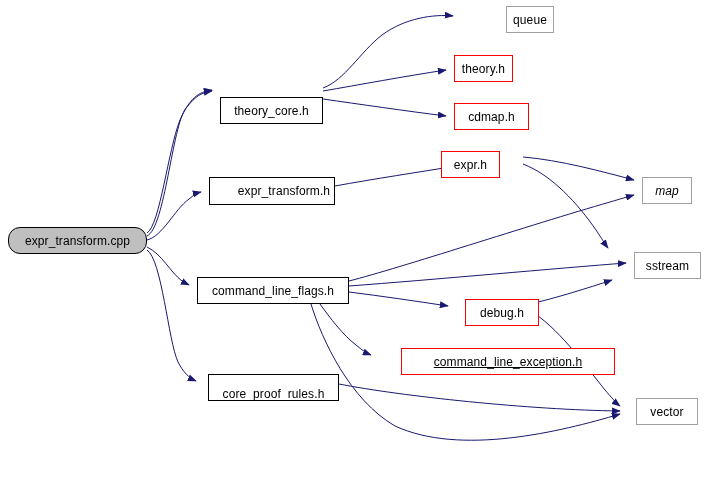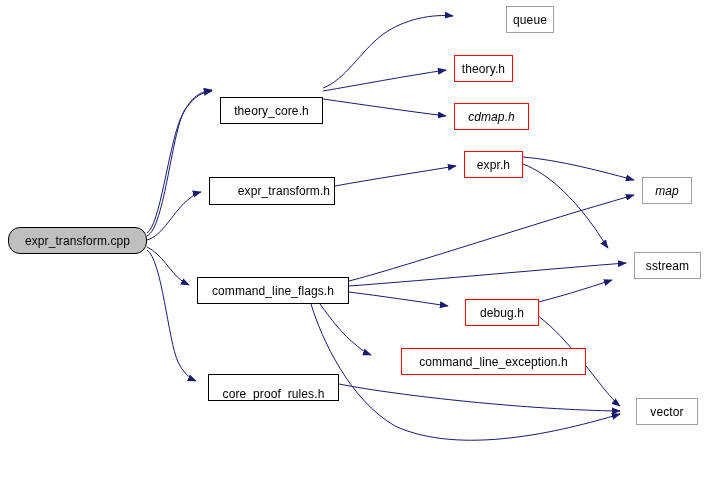--- a/index.html
+++ b/index.html
@@ -92,42 +92,42 @@
       </div>
       <div class="graph-node " style="left: 220px; top: 97px; width: 103px; height: 27px;">
         <span class="node-label">theory_core.h</span>
       </div>
       <div class="graph-node grey" style="left: 461px; top: 6px; width: 48px; height: 27px; margin-left: 45px;">
         <span class="node-label">queue</span>
       </div>
       <div class="graph-node red" style="left: 454px; top: 55px; width: 59px; height: 27px;">
         <span class="node-label">theory.h</span>
       </div>
-      <div class="graph-node red" style="left: 454px; top: 103px; width: 75px; height: 27px; font-style: italic;">
+      <div class="graph-node red" style="left: 454px; top: 103px; width: 75px; height: 27px;">
         <span class="node-label">cdmap.h</span>
       </div>
       <div class="graph-node " style="left: 209px; top: 177px; width: 126px; height: 28px; padding-left: 24px;">
         <span class="node-label">expr_transform.h</span>
       </div>
-      <div class="graph-node red" style="left: 464px; top: 151px; width: 59px; height: 27px; align-items: center;">
+      <div class="graph-node red" style="left: 441px; top: 151px; width: 59px; height: 27px; align-items: center;">
         <span class="node-label">expr.h</span>
       </div>
       <div class="graph-node grey" style="left: 642px; top: 177px; width: 50px; height: 27px; font-style: italic;">
         <span class="node-label">map</span>
       </div>
       <div class="graph-node grey" style="left: 634px; top: 252px; width: 67px; height: 27px;">
         <span class="node-label">sstream</span>
       </div>
       <div class="graph-node " style="left: 197px; top: 277px; width: 152px; height: 27px;">
         <span class="node-label">command_line_flags.h</span>
       </div>
       <div class="graph-node red" style="left: 456px; top: 299px; width: 74px; height: 27px; margin-left: 9px;">
         <span class="node-label">debug.h</span>
       </div>
-      <div class="graph-node red" style="left: 401px; top: 348px; width: 185px; height: 27px;">
+      <div class="graph-node red" style="left: 401px; top: 348px; width: 214px; height: 27px; text-decoration: underline;">
         <span class="node-label">command_line_exception.h</span>
       </div>
       <div class="graph-node " style="left: 208px; top: 374px; width: 131px; height: 27px; align-items: flex-end;">
         <span class="node-label">core_proof_rules.h</span>
       </div>
       <div class="graph-node grey" style="left: 636px; top: 398px; width: 62px; height: 27px;">
         <span class="node-label">vector</span>
       </div>
     </div>
 

